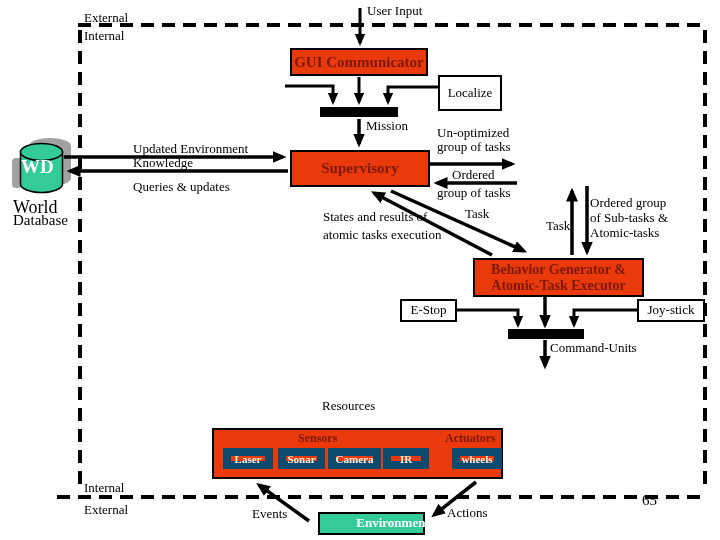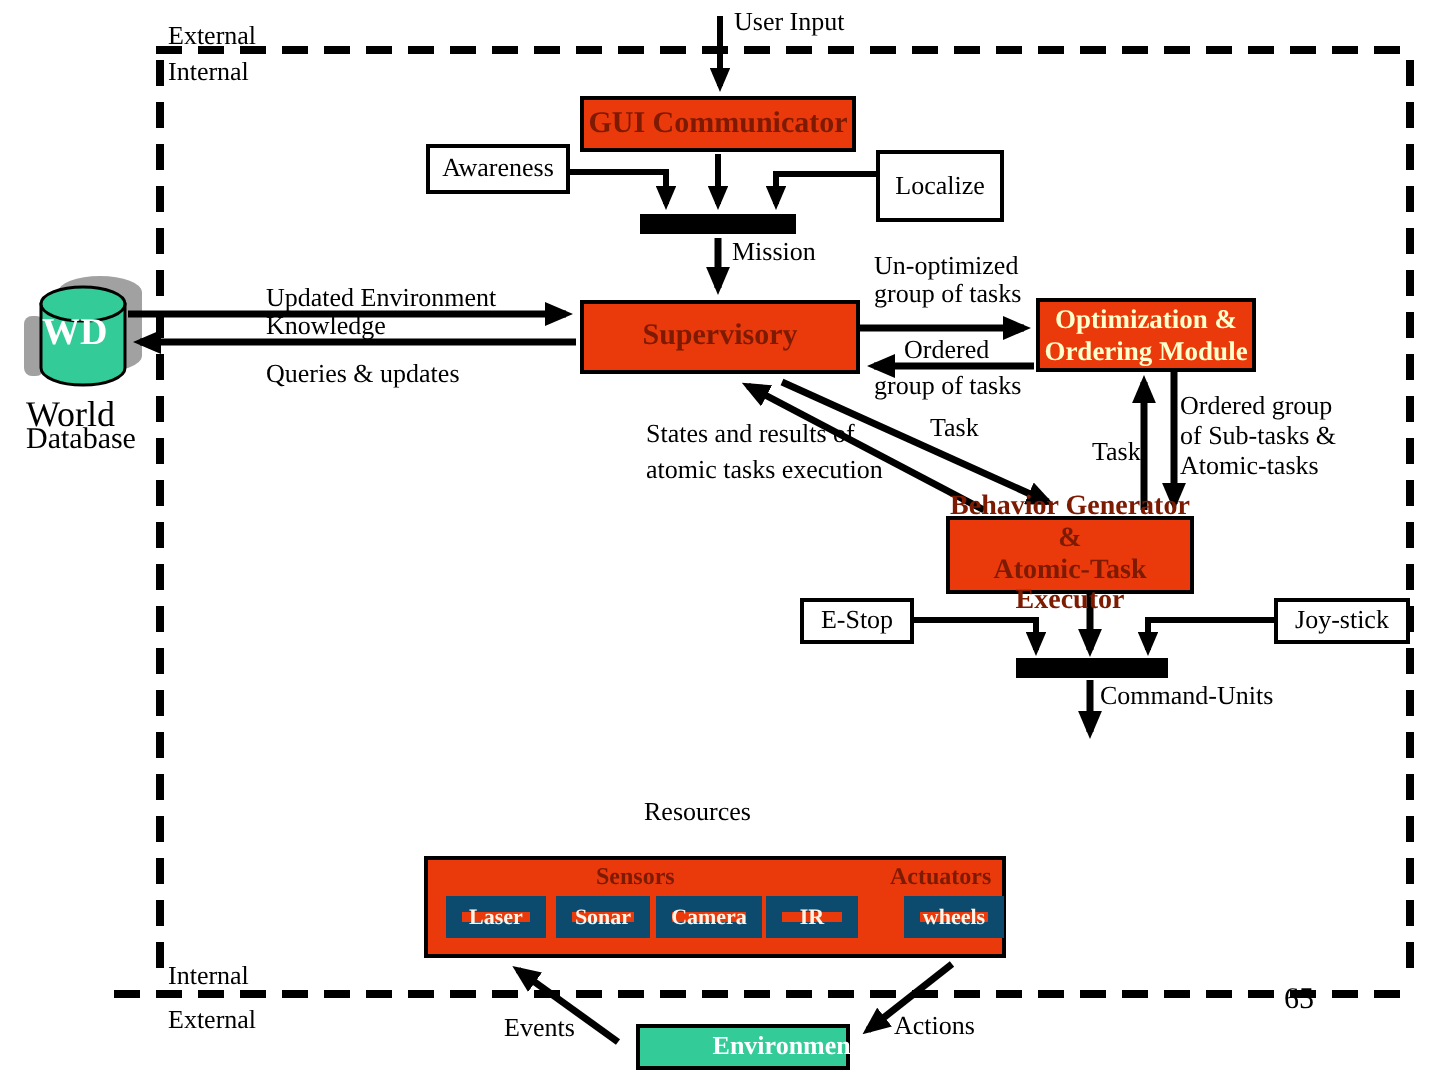--- a/index.html
+++ b/index.html
@@ -79,55 +79,50 @@
   </svg>
 
   <div class="lbl" style="left:84px; top:11px;">External</div>
   <div class="lbl" style="left:84px; top:29px;">Internal</div>
   <div class="lbl" style="left:84px; top:481px;">Internal</div>
   <div class="lbl" style="left:84px; top:503px;">External</div>
   <div class="pagenum">65</div>
 
   <div class="lbl" style="left:367px; top:4px;">User Input</div>
   <div class="box rbox dark-text" style="left:290px; top:48px; width:138px; height:28px; font-size:15px;">GUI Communicator</div>
-  <div class="box wbox" style="left:213px; top:72px; width:72px; height:25px;">Awareness</div>
   <div class="box wbox" style="left:438px; top:75px; width:64px; height:36px;">Localize</div>
   <div class="lbl" style="left:366px; top:119px;">Mission</div>
 
   <div class="wd-label">WD</div>
   <div class="lbl" style="left:13px; top:197px; font-size:18px;">World</div>
   <div class="lbl" style="left:13px; top:212px; font-size:15px;">Database</div>
   <div class="lbl" style="left:133px; top:142px;">Updated Environment</div>
   <div class="lbl" style="left:133px; top:156px;">Knowledge</div>
   <div class="lbl" style="left:133px; top:180px;">Queries &amp; updates</div>
 
   <div class="box rbox dark-text" style="left:290px; top:150px; width:140px; height:37px; font-size:15px; flex-direction:row;">
     <span>Supervisory</span>
   </div>
 
-  <div class="box rbox cream-text" style="left:518px; top:149px; width:110px; height:37px; font-size:13.5px; flex-direction:column;">
-    <span>Optimization &amp;</span>
-    <span>Ordering Module</span>
-  </div>
 
   <div class="lbl" style="left:437px; top:126px;">Un-optimized</div>
   <div class="lbl" style="left:437px; top:140px;">group of tasks</div>
   <div class="lbl" style="left:452px; top:168px;">Ordered</div>
   <div class="lbl" style="left:437px; top:186px;">group of tasks</div>
 
   <div class="lbl" style="left:323px; top:210px;">States and results of</div>
   <div class="lbl" style="left:323px; top:228px;">atomic tasks execution</div>
   <div class="lbl" style="left:465px; top:207px;">Task</div>
 
   <div class="lbl" style="left:546px; top:219px;">Task</div>
   <div class="lbl" style="left:590px; top:196px;">Ordered group</div>
   <div class="lbl" style="left:590px; top:211px;">of Sub-tasks &amp;</div>
   <div class="lbl" style="left:590px; top:226px;">Atomic-tasks</div>
 
-  <div class="box rbox dark-text" style="left:473px; top:258px; width:124px; height:39px; font-size:14px; flex-direction:column;">
+  <div class="box rbox dark-text" style="left:473px; top:258px; width:171px; height:39px; font-size:14px; flex-direction:column;">
     <span>Behavior Generator &amp;</span>
     <span>Atomic-Task Executor</span>
   </div>
   <div class="box wbox" style="left:400px; top:299px; width:57px; height:23px;">E-Stop</div>
   <div class="box wbox" style="left:637px; top:299px; width:68px; height:23px;">Joy-stick</div>
   <div class="lbl" style="left:550px; top:341px;">Command-Units</div>
 
   <div class="lbl" style="left:322px; top:399px;">Resources</div>
   <div class="box rbox" style="left:212px; top:428px; width:291px; height:51px;"></div>
   <div class="lbl dark-text" style="left:298px; top:432px; font-weight:bold; font-size:12px; z-index:3;">Sensors</div>

